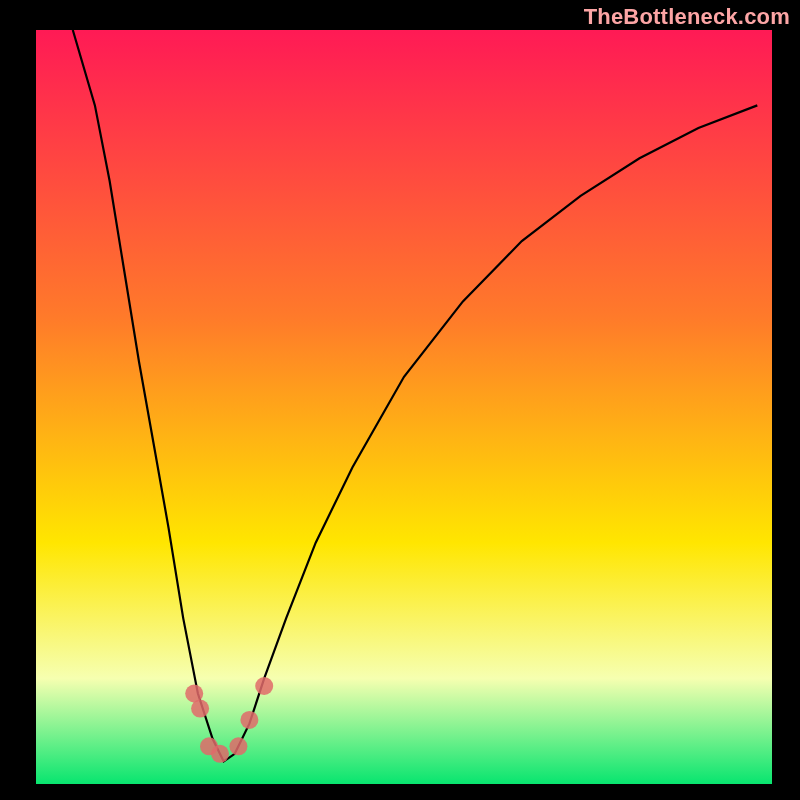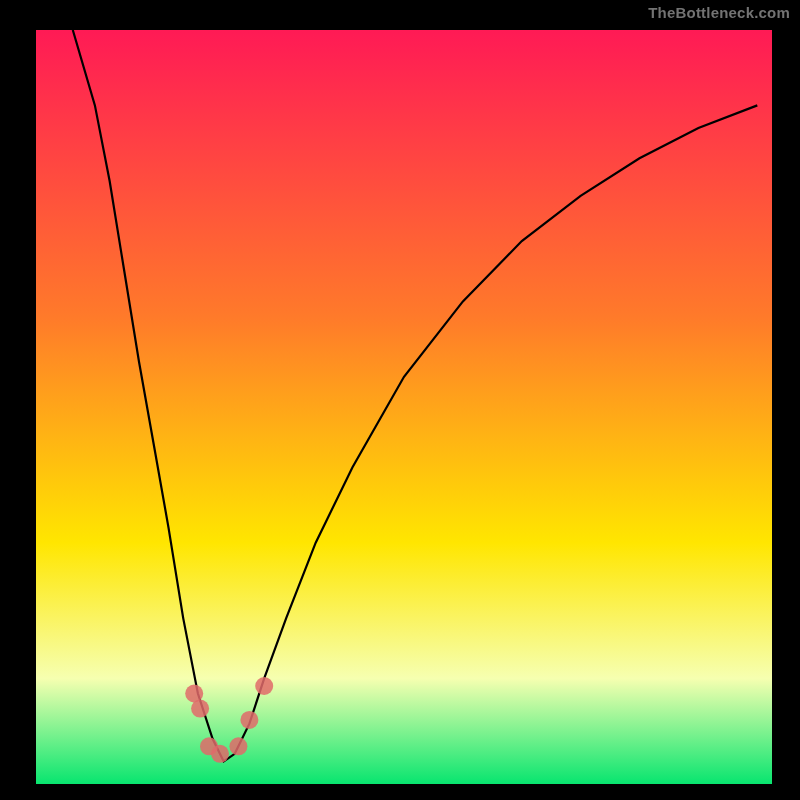--- a/index.html
+++ b/index.html
@@ -13,22 +13,22 @@
   .frame {
     position: relative;
     width: 800px;
     height: 800px;
     background: #000;
   }
   .watermark {
     position: absolute;
     top: 4px;
     right: 10px;
-    color: #737373;
-    font-size: 15px;
+    color: #fca5a5;
+    font-size: 22px;
     font-weight: 600;
     letter-spacing: 0.2px;
     z-index: 5;
   }
   svg.plot {
     position: absolute;
     top: 0;
     left: 0;
   }
 </style>

